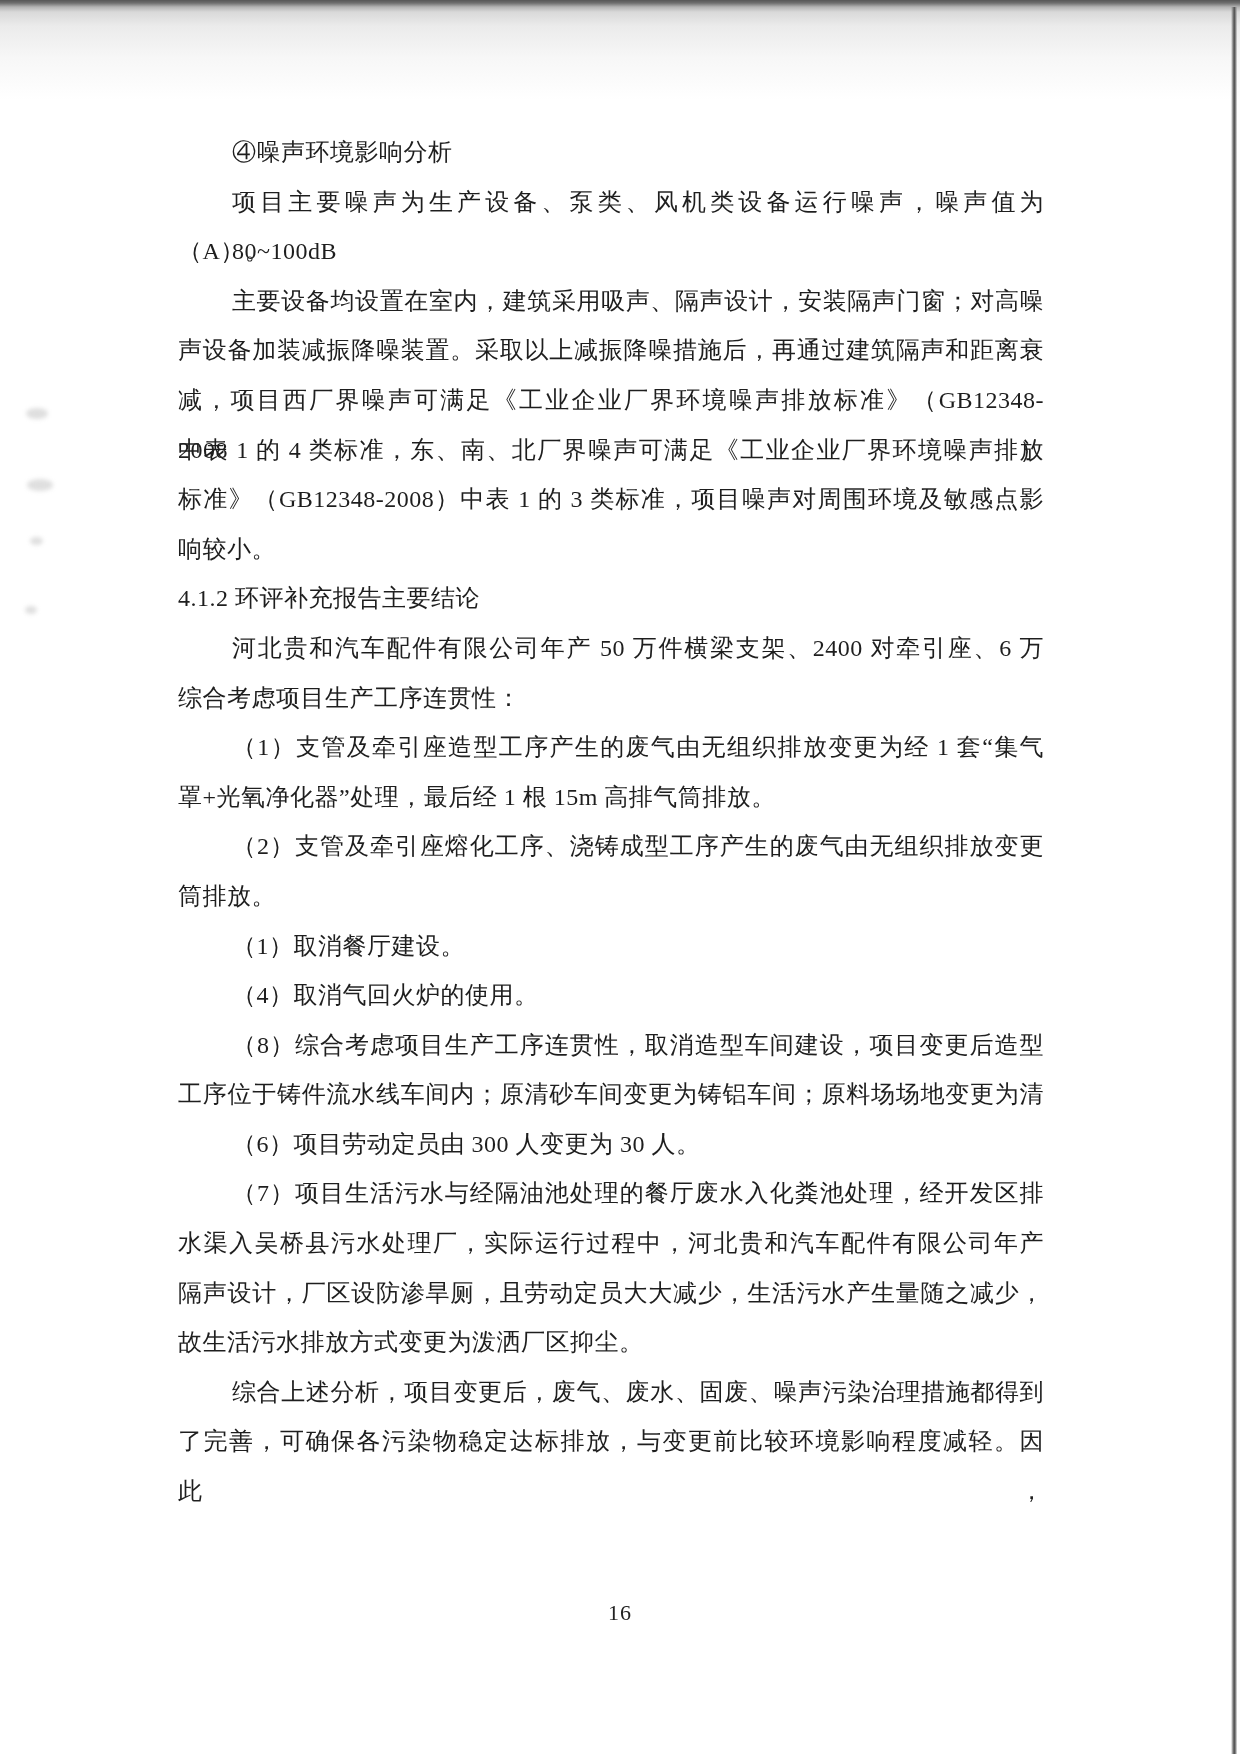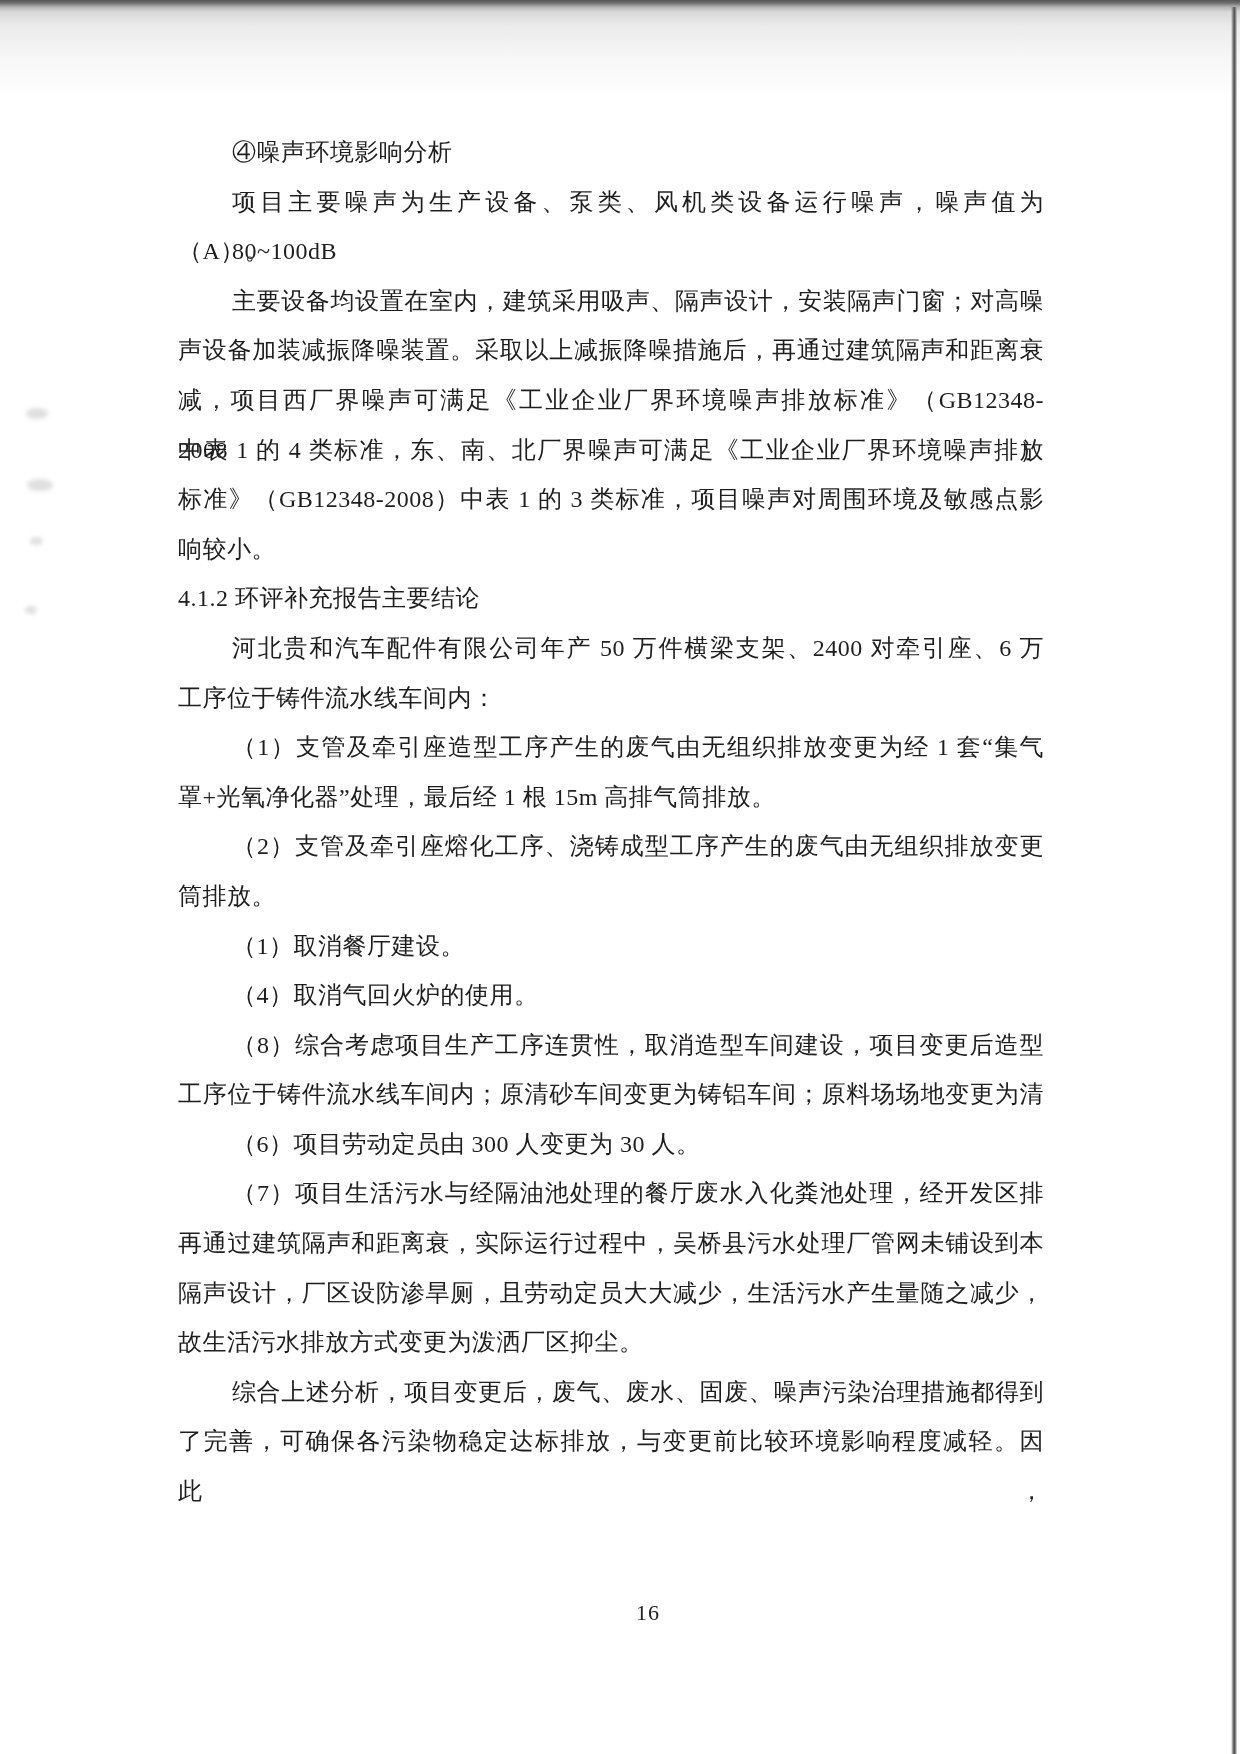--- a/index.html
+++ b/index.html
@@ -48,21 +48,21 @@
   }
   .tl.jus{
     white-space:normal;
     text-align:justify;
     text-align-last:justify;
     text-justify:inter-character;
   }
   .tl.ind{padding-left:54px;font-family:Liberation Serif, serif;}
   .page-number{
     position:absolute;left:580px;top:1600px;width:80px;
-    text-align:right;font-size:22px;color:#222;
+    text-align:center;font-size:22px;color:#222;
     letter-spacing:1px;
   }
 </style>
 </head>
 <body>
 
 <div class="page">
 
   <div class="scan-top"></div>
   <div class="scan-right"></div>
@@ -76,32 +76,32 @@
     <div class="tl ind jus">项目主要噪声为生产设备、泵类、风机类设备运行噪声，噪声值为 80~100dB</div>
     <div class="tl">（A）。</div>
     <div class="tl ind jus">主要设备均设置在室内，建筑采用吸声、隔声设计，安装隔声门窗；对高噪</div>
     <div class="tl jus">声设备加装减振降噪装置。采取以上减振降噪措施后，再通过建筑隔声和距离衰</div>
     <div class="tl jus">减，项目西厂界噪声可满足《工业企业厂界环境噪声排放标准》（GB12348-2008）</div>
     <div class="tl jus">中表 1 的 4 类标准，东、南、北厂界噪声可满足《工业企业厂界环境噪声排放</div>
     <div class="tl jus">标准》（GB12348-2008）中表 1 的 3 类标准，项目噪声对周围环境及敏感点影</div>
     <div class="tl">响较小。</div>
     <div class="tl">4.1.2 环评补充报告主要结论</div>
     <div class="tl ind jus">河北贵和汽车配件有限公司年产 50 万件横梁支架、2400 对牵引座、6 万</div>
-    <div class="tl">工序位于铸件流水线车间内：</div>
+    <div class="tl">综合考虑项目生产工序连贯性：</div>
     <div class="tl ind jus">（1）支管及牵引座造型工序产生的废气由无组织排放变更为经 1 套“集气</div>
     <div class="tl">罩+光氧净化器”处理，最后经 1 根 15m 高排气筒排放。</div>
     <div class="tl ind jus">（2）支管及牵引座熔化工序、浇铸成型工序产生的废气由无组织排放变更</div>
     <div class="tl">筒排放。</div>
     <div class="tl ind">（1）取消餐厅建设。</div>
     <div class="tl ind">（4）取消气回火炉的使用。</div>
     <div class="tl ind jus">（8）综合考虑项目生产工序连贯性，取消造型车间建设，项目变更后造型</div>
     <div class="tl jus">工序位于铸件流水线车间内；原清砂车间变更为铸铝车间；原料场场地变更为清</div>
     <div class="tl ind">（6）项目劳动定员由 300 人变更为 30 人。</div>
     <div class="tl ind jus">（7）项目生活污水与经隔油池处理的餐厅废水入化粪池处理，经开发区排</div>
-    <div class="tl jus">再通过建筑隔声和距离衰，实际运行过程中，吴桥县污水处理厂管网未铺设到本</div>
+    <div class="tl jus">水渠入吴桥县污水处理厂，实际运行过程中，河北贵和汽车配件有限公司年产</div>
     <div class="tl jus">隔声设计，厂区设防渗旱厕，且劳动定员大大减少，生活污水产生量随之减少，</div>
     <div class="tl">故生活污水排放方式变更为泼洒厂区抑尘。</div>
     <div class="tl ind jus">综合上述分析，项目变更后，废气、废水、固废、噪声污染治理措施都得到</div>
     <div class="tl jus">了完善，可确保各污染物稳定达标排放，与变更前比较环境影响程度减轻。因此，</div>
   </div>
 
   <div class="page-number">16</div>
 
 </div>
 

